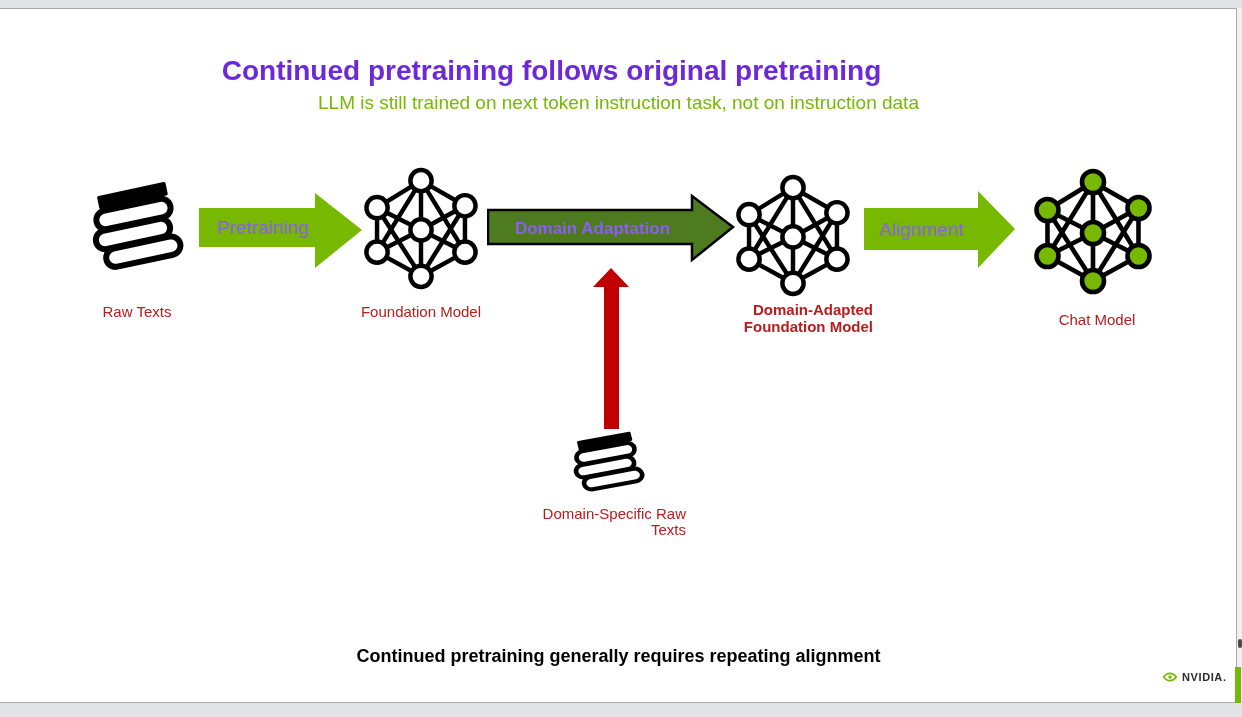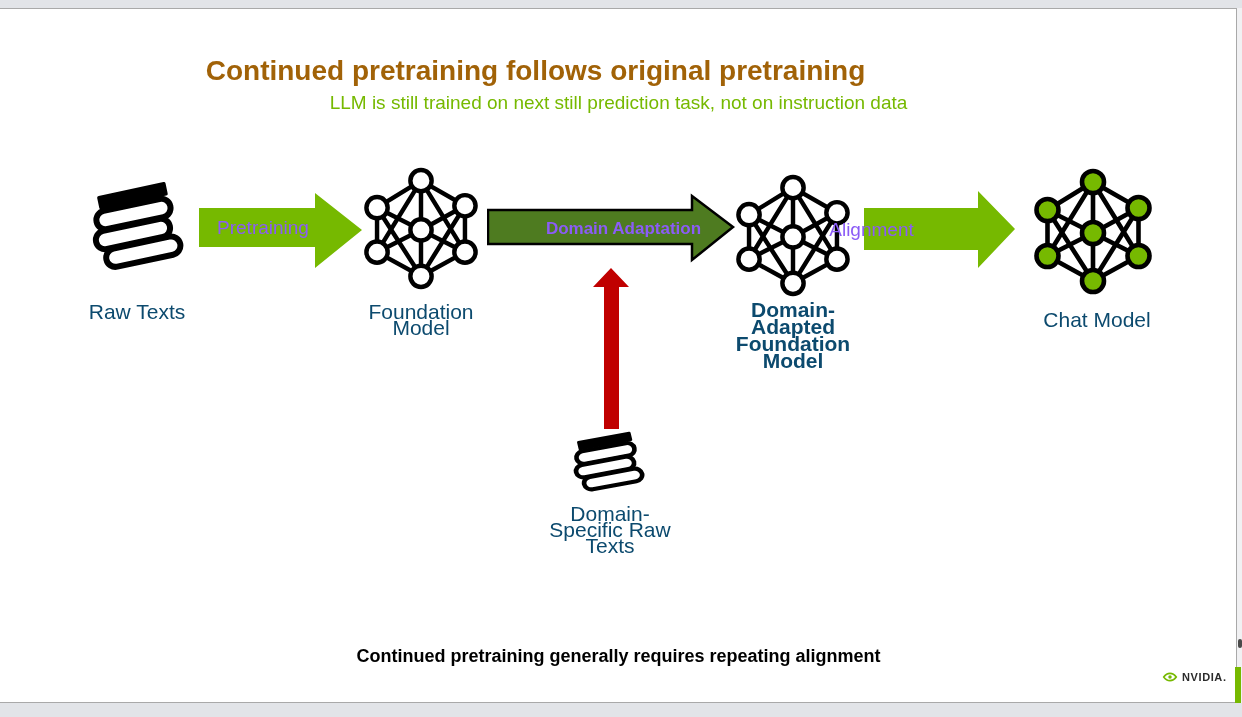--- a/index.html
+++ b/index.html
@@ -5,25 +5,25 @@
   html,body{margin:0;padding:0;}
   body{font-family:"Liberation Sans",sans-serif;}
   .canvas{position:relative;width:1242px;height:717px;background:#f1f1f3;overflow:hidden;}
   .strip{position:absolute;left:0;width:1242px;background:#e2e4e8;}
   .strip.top{top:0;height:8px;}
   .strip.bottom{top:703px;height:14px;}
   .slide{position:absolute;left:0;top:8px;width:1237px;height:695px;background:#ffffff;
          border:1px solid #a9a9a9;border-left:none;box-sizing:border-box;}
   .abs{position:absolute;}
   .ctr{text-align:center;}
-  .title{left:0;top:53px;width:1071px;font-size:28px;font-weight:bold;color:#a16207;line-height:36px;}
+  .title{left:16px;top:53px;width:1071px;font-size:28px;font-weight:bold;color:#6d28d9;line-height:36px;}
   .subtitle{left:0;top:91px;width:1237px;font-size:19px;color:#76b900;line-height:24px;}
-  .node-label{font-size:21px;color:#0c4a6e;line-height:16px;}
+  .node-label{font-size:15px;color:#b91c1c;line-height:16px;}
   .node-label.bold{font-weight:bold;line-height:17px;}
-  .node-label span{display:block;}
+  .node-label span{display:block;text-align:right;}
   .arrow-label{color:#8b5cf6;font-size:19px;line-height:21px;}
   .arrow-label.bold{font-weight:bold;font-size:17px;}
   .bottom-note{left:0;top:646px;width:1237px;font-size:18px;font-weight:bold;color:#000;}
   .bk{fill:#fff;stroke:#000;stroke-width:6.5;}
   .net-line{stroke:#000;stroke-width:4.6;stroke-linecap:round;}
   .net-node{stroke:#000;stroke-width:4.6;fill:#fff;}
   .net-node.green{fill:#76b900;}
   .green-tab{left:1235px;top:667px;width:6px;height:36px;background:#76b900;}
   .scroll-thumb{left:1238px;top:639px;width:4px;height:9px;background:#4a4a4a;border-radius:2px;}
   .logo{left:1162px;top:671px;display:flex;align-items:flex-end;gap:4px;}
@@ -34,21 +34,21 @@
 
 <div class="canvas">
 
   <div class="strip top"></div>
   <div class="strip bottom"></div>
   <div class="slide"></div>
   <div class="abs scroll-thumb"></div>
   <div class="abs green-tab"></div>
 
   <div class="abs ctr title">Continued pretraining follows original pretraining</div>
-  <div class="abs ctr subtitle">LLM is still trained on next still prediction task, not on instruction data</div>
+  <div class="abs ctr subtitle">LLM is still trained on next token instruction task, not on instruction data</div>
 
   <svg class="abs" style="left:92px;top:181px;" width="92" height="100" viewBox="0 0 100 108" preserveAspectRatio="none">
     <g transform="rotate(-12 50 54)">
       <rect x="14" y="8" width="76" height="15" rx="2" fill="#000"></rect>
       <rect class="bk" x="8" y="25" width="82" height="20" rx="10"></rect>
       <rect class="bk" x="3" y="46" width="82" height="20" rx="10"></rect>
       <rect class="bk" x="10" y="67" width="82" height="20" rx="10"></rect>
     </g>
   </svg>
   <div class="abs ctr node-label" style="left:77px;top:304px;width:120px;">Raw Texts</div>
@@ -85,21 +85,21 @@
       <circle class="net-node" cx="13.5" cy="91" r="11"></circle>
         <circle class="net-node" cx="104.5" cy="91" r="11"></circle>
       <circle class="net-node" cx="59" cy="116" r="11"></circle>
     </g>
   </svg>
   <div class="abs ctr node-label" style="left:341px;top:304px;width:160px;">Foundation Model</div>
 
   <svg class="abs" style="left:487px;top:193px;" width="249" height="70" viewBox="0 0 249 70">
     <polygon points="1,17 205,17 205,3 246,34 205,67 205,51 1,51" fill="#4e7b20" stroke="#000" stroke-width="2.5"></polygon>
   </svg>
-  <div class="abs ctr arrow-label bold" style="left:490px;top:218px;width:205px;padding-left:31px;">Domain Adaptation</div>
+  <div class="abs ctr arrow-label bold" style="left:490px;top:218px;width:205px;">Domain Adaptation</div>
 
   <svg class="abs" style="left:736px;top:170px;" width="114" height="130" viewBox="0 0 118 132">
     <g class="net-line">
       <line x1="59" y1="17" x2="13.5" y2="45"></line>
         <line x1="59" y1="17" x2="104.5" y2="43"></line>
       <line x1="59" y1="17" x2="59" y2="68"></line>
         <line x1="59" y1="17" x2="13.5" y2="91"></line>
       <line x1="59" y1="17" x2="104.5" y2="91"></line>
         <line x1="13.5" y1="45" x2="59" y2="68"></line>
       <line x1="104.5" y1="43" x2="59" y2="68"></line>
@@ -124,21 +124,21 @@
     </g>
   </svg>
   <div class="abs ctr node-label bold" style="left:713px;top:301px;width:160px;">
     <span>Domain-Adapted</span>
     <span>Foundation Model</span>
   </div>
 
   <svg class="abs" style="left:864px;top:189px;" width="152" height="81" viewBox="0 0 152 81">
     <polygon points="0,19 114,19 114,2 151,40 114,79 114,61 0,61" fill="#76b900"></polygon>
   </svg>
-  <div class="abs ctr arrow-label" style="left:814px;top:219px;width:115px;">Alignment</div>
+  <div class="abs ctr arrow-label" style="left:864px;top:219px;width:115px;">Alignment</div>
 
   <svg class="abs" style="left:1034px;top:165px;" width="118" height="132" viewBox="0 0 118 132">
     <g class="net-line">
       <line x1="59" y1="17" x2="13.5" y2="45"></line>
         <line x1="59" y1="17" x2="104.5" y2="43"></line>
       <line x1="59" y1="17" x2="59" y2="68"></line>
         <line x1="59" y1="17" x2="13.5" y2="91"></line>
       <line x1="59" y1="17" x2="104.5" y2="91"></line>
         <line x1="13.5" y1="45" x2="59" y2="68"></line>
       <line x1="104.5" y1="43" x2="59" y2="68"></line>

